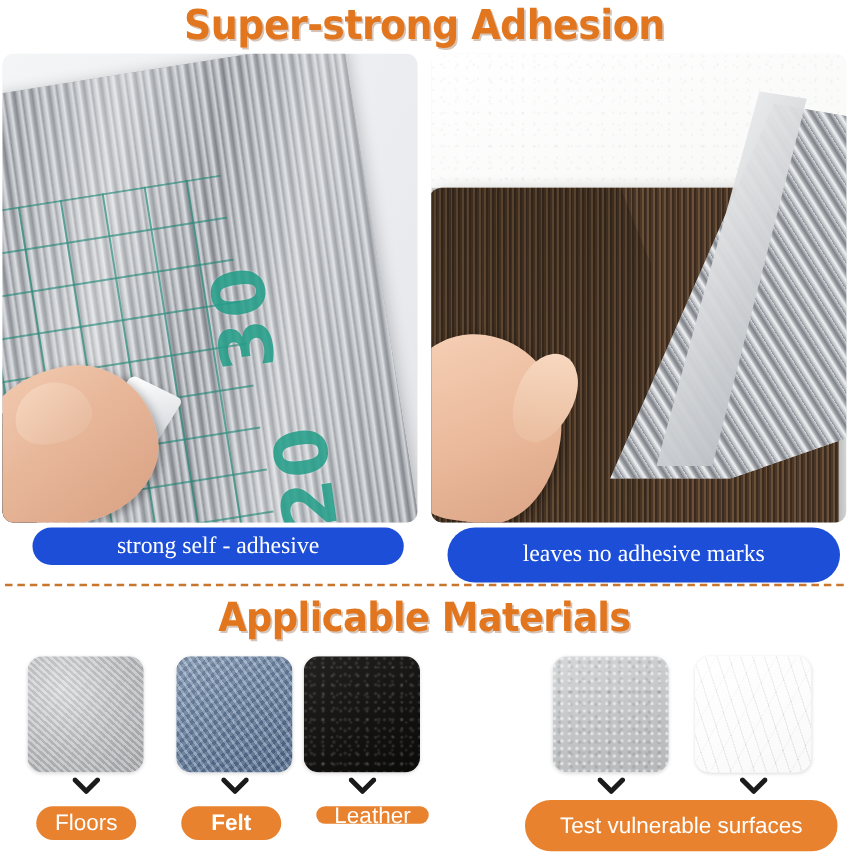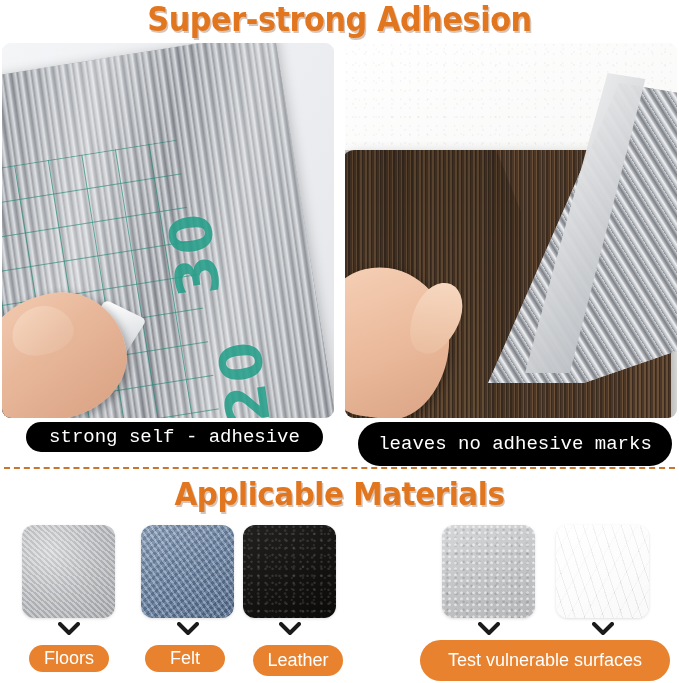--- a/index.html
+++ b/index.html
@@ -257,25 +257,25 @@
     width: 46px;
     height: 74px;
     background: linear-gradient(160deg,#f8dac3 0%, #e9bb9c 100%);
     border-radius: 50% 50% 45% 45% / 46% 46% 54% 54%;
     transform: rotate(16deg);
   }
 
   
   .pill {
     position: absolute;
-    background: #000000;
+    background: #1d4ed8;
     color: #ffffff;
     border-radius: 999px;
     text-align: center;
-    font-family: Liberation Mono, monospace;
+    font-family: Liberation Serif, serif;
     white-space: nowrap;
     display: flex;
     align-items: center;
     justify-content: center;
     box-sizing: border-box;
   }
   #caption-left {
     left: 26px;
     top: 422px;
     width: 297px;
@@ -369,22 +369,22 @@
     text-align: center;
     font-family: "Liberation Sans", sans-serif;
     display: flex;
     align-items: center;
     justify-content: center;
     white-space: nowrap;
     box-sizing: border-box;
     font-size: 18px;
   }
   #label-floors  { left: 29px;  top: 645px; width: 80px;  height: 27px; }
-  #label-felt    { left: 145px; top: 645px; width: 80px;  height: 27px; }
-  #label-leather { left: 253px; top: 645px; width: 90px;  height: 31px; }
+  #label-felt    { left: 145px; top: 645px; width: 80px;  height: 27px; font-weight: bold; }
+  #label-leather { left: 253px; top: 645px; width: 90px;  height: 14px; }
   #label-test {
     left: 420px;
     top: 640px;
     width: 250px;
     height: 41px;
     font-size: 18px;
     line-height: 19px;
     white-space: normal;
     padding: 0 6px;
     flex-direction: column;

